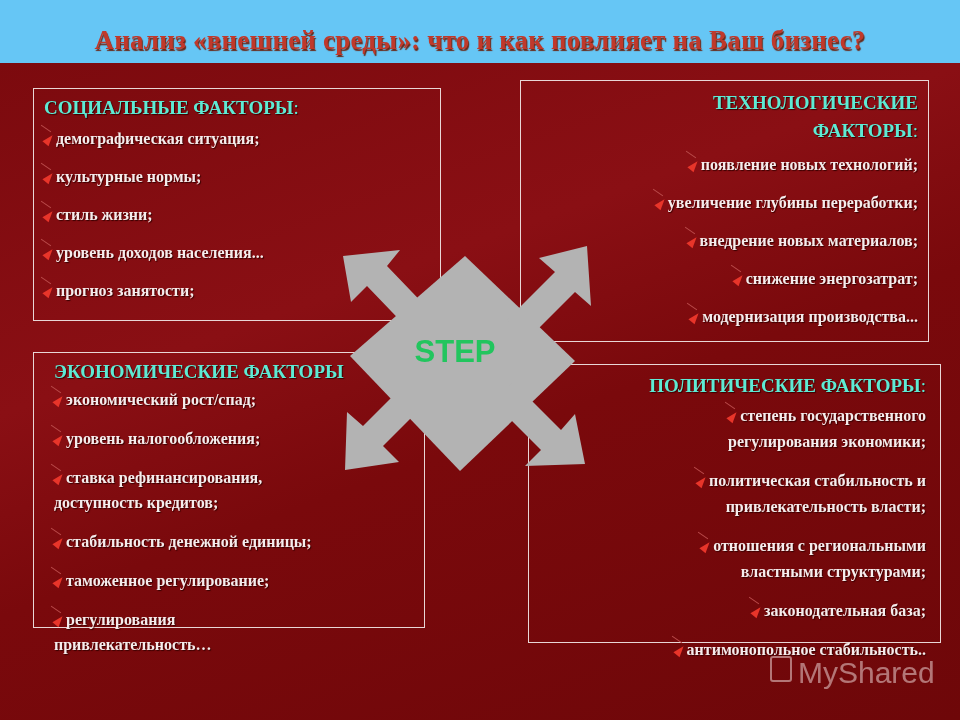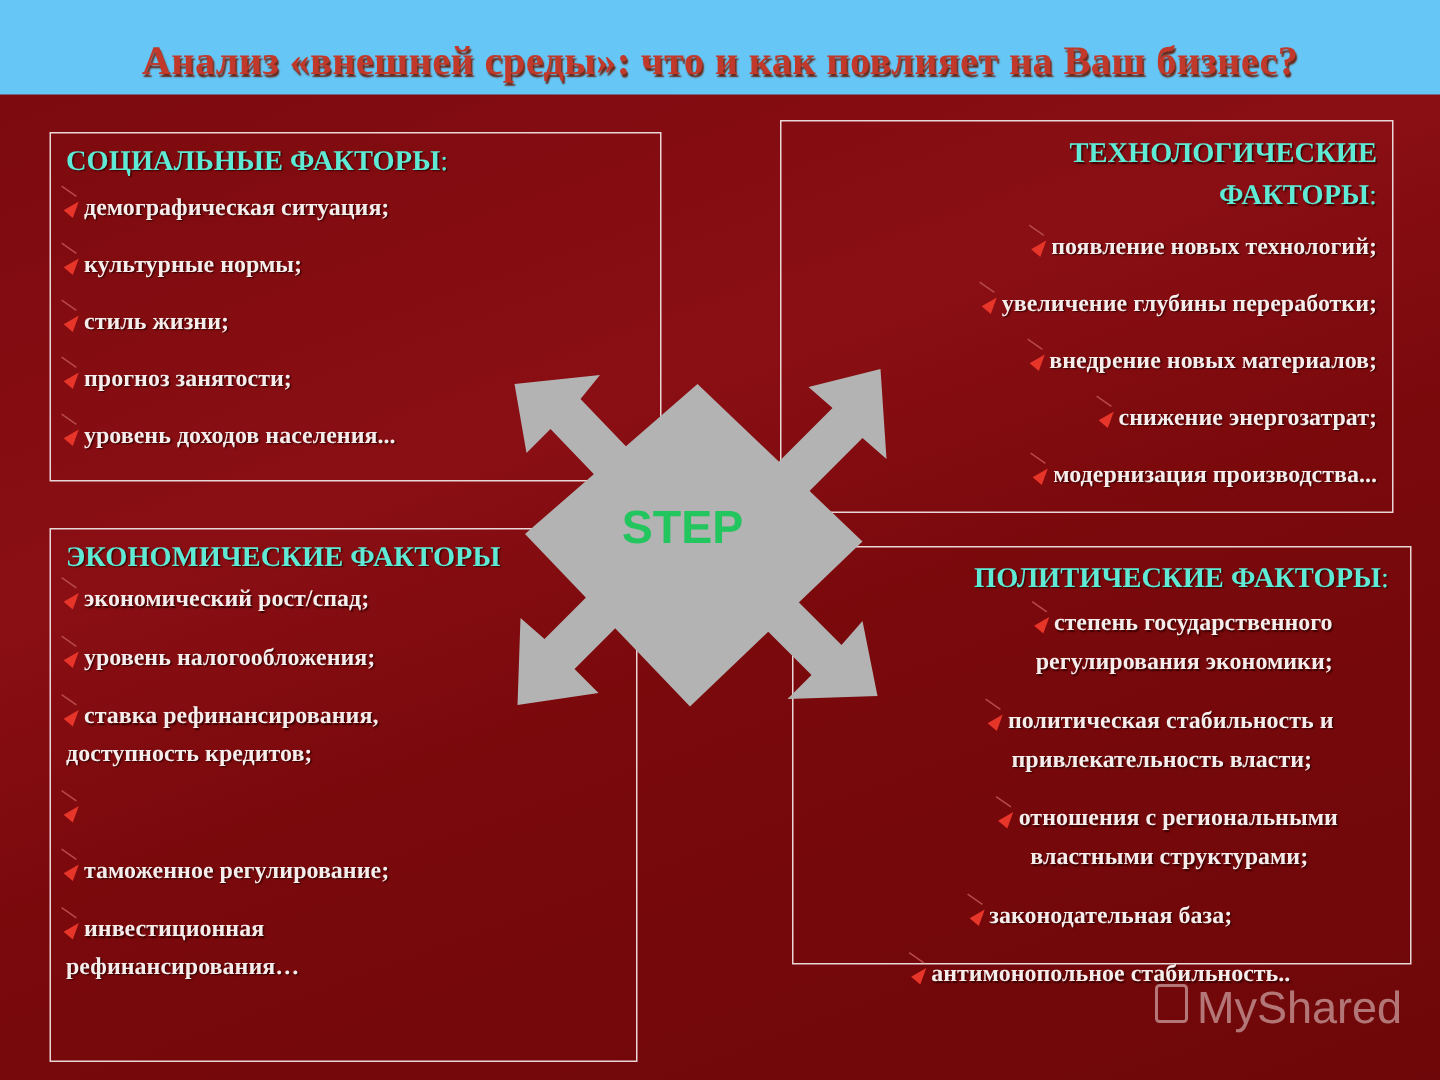--- a/index.html
+++ b/index.html
@@ -51,27 +51,27 @@
     width: 12px; height: 1px; background: #b84a4a; transform: rotate(35deg);
   }
   #box-social { left: 33px; top: 88px; width: 408px; height: 233px; padding: 8px 10px; }
   #box-social .heading { margin-bottom: 8px; }
   #box-social li { margin-bottom: 14px; }
 
   #box-tech { left: 520px; top: 80px; width: 409px; height: 262px; padding: 8px 10px; text-align: right; }
   #box-tech .heading { line-height: 28px; margin-bottom: 8px; }
   #box-tech li { margin-bottom: 14px; }
 
-  #box-econ { left: 33px; top: 352px; width: 392px; height: 356px; padding: 8px 10px; }
+  #box-econ { left: 33px; top: 352px; width: 392px; height: 276px; padding: 8px 20px; }
   #box-econ .heading { margin-bottom: 4px; }
   #box-econ li { margin-bottom: 14px; line-height: 25px; }
 
   #box-pol { left: 528px; top: 364px; width: 413px; height: 279px; padding: 10px 14px; text-align: right; }
   #box-pol .heading { margin-bottom: 6px; }
-  #box-pol li { margin-bottom: 13px; line-height: 26px; text-align: center; }
+  #box-pol li { margin-bottom: 13px; line-height: 26px; }
 
   .step-shape { position: absolute; left: 335px; top: 236px; width: 260px; height: 240px; }
   .step-label {
     position: absolute; left: 395px; top: 334px; width: 120px; text-align: center;
     font-family: "Liberation Sans", "DejaVu Sans", sans-serif;
     font-weight: bold; font-size: 31px; color: #22c55e;
   }
   .watermark {
     position: absolute; left: 770px; top: 656px;
     font-family: "Liberation Sans", "DejaVu Sans", sans-serif;
@@ -88,22 +88,22 @@
   <div class="title">Анализ «внешней среды»: что и как повлияет на Ваш бизнес?</div>
 </div>
 <div class="bg"></div>
 
 <div class="box" id="box-social">
   <div class="heading"><span>СОЦИАЛЬНЫЕ ФАКТОРЫ</span><span class="colon">:</span></div>
   <ul>
     <li><span class="bullet"></span><span>демографическая   ситуация;</span></li>
     <li><span class="bullet"></span><span>культурные нормы;</span></li>
     <li><span class="bullet"></span><span>стиль жизни;</span></li>
+    <li><span class="bullet"></span><span>уровень доходов населения...</span></li>
     <li><span class="bullet"></span><span>прогноз занятости;</span></li>
-    <li><span class="bullet"></span><span>уровень доходов населения...</span></li>
   </ul>
 </div>
 
 <div class="box" id="box-tech">
   <div class="heading">
     <div>ТЕХНОЛОГИЧЕСКИЕ</div>
     <div><span>ФАКТОРЫ</span><span class="colon">:</span></div>
   </div>
   <ul>
     <li><span class="bullet"></span><span>появление новых технологий;</span></li>
@@ -113,23 +113,23 @@
     <li><span class="bullet"></span><span>модернизация производства...</span></li>
   </ul>
 </div>
 
 <div class="box" id="box-econ">
   <div class="heading">ЭКОНОМИЧЕСКИЕ ФАКТОРЫ</div>
   <ul>
     <li><span class="bullet"></span><span>экономический рост/спад;</span></li>
     <li><span class="bullet"></span><span>уровень налогообложения;</span></li>
     <li style="width:300px"><span class="bullet"></span><span>ставка рефинансирования, доступность кредитов;</span></li>
-    <li><span class="bullet"></span></li>
+    <li><span class="bullet"></span><span>стабильность денежной единицы;</span></li>
     <li><span class="bullet"></span><span>таможенное регулирование;</span></li>
-    <li style="width:240px"><span class="bullet"></span><span>инвестиционная рефинансирования…</span></li>
+    <li style="width:240px"><span class="bullet"></span><span>регулирования привлекательность…</span></li>
   </ul>
 </div>
 
 <div class="box" id="box-pol">
   <div class="heading"><span>ПОЛИТИЧЕСКИЕ ФАКТОРЫ</span><span class="colon">:</span></div>
   <ul>
     <li style="margin-left:110px"><span class="bullet"></span><span>степень государственного регулирования экономики;</span></li>
     <li style="margin-left:80px"><span class="bullet"></span><span>политическая стабильность и привлекательность власти;</span></li>
     <li style="margin-left:90px"><span class="bullet"></span><span>отношения с региональными властными структурами;</span></li>
     <li><span class="bullet"></span><span>законодательная база;</span></li>

